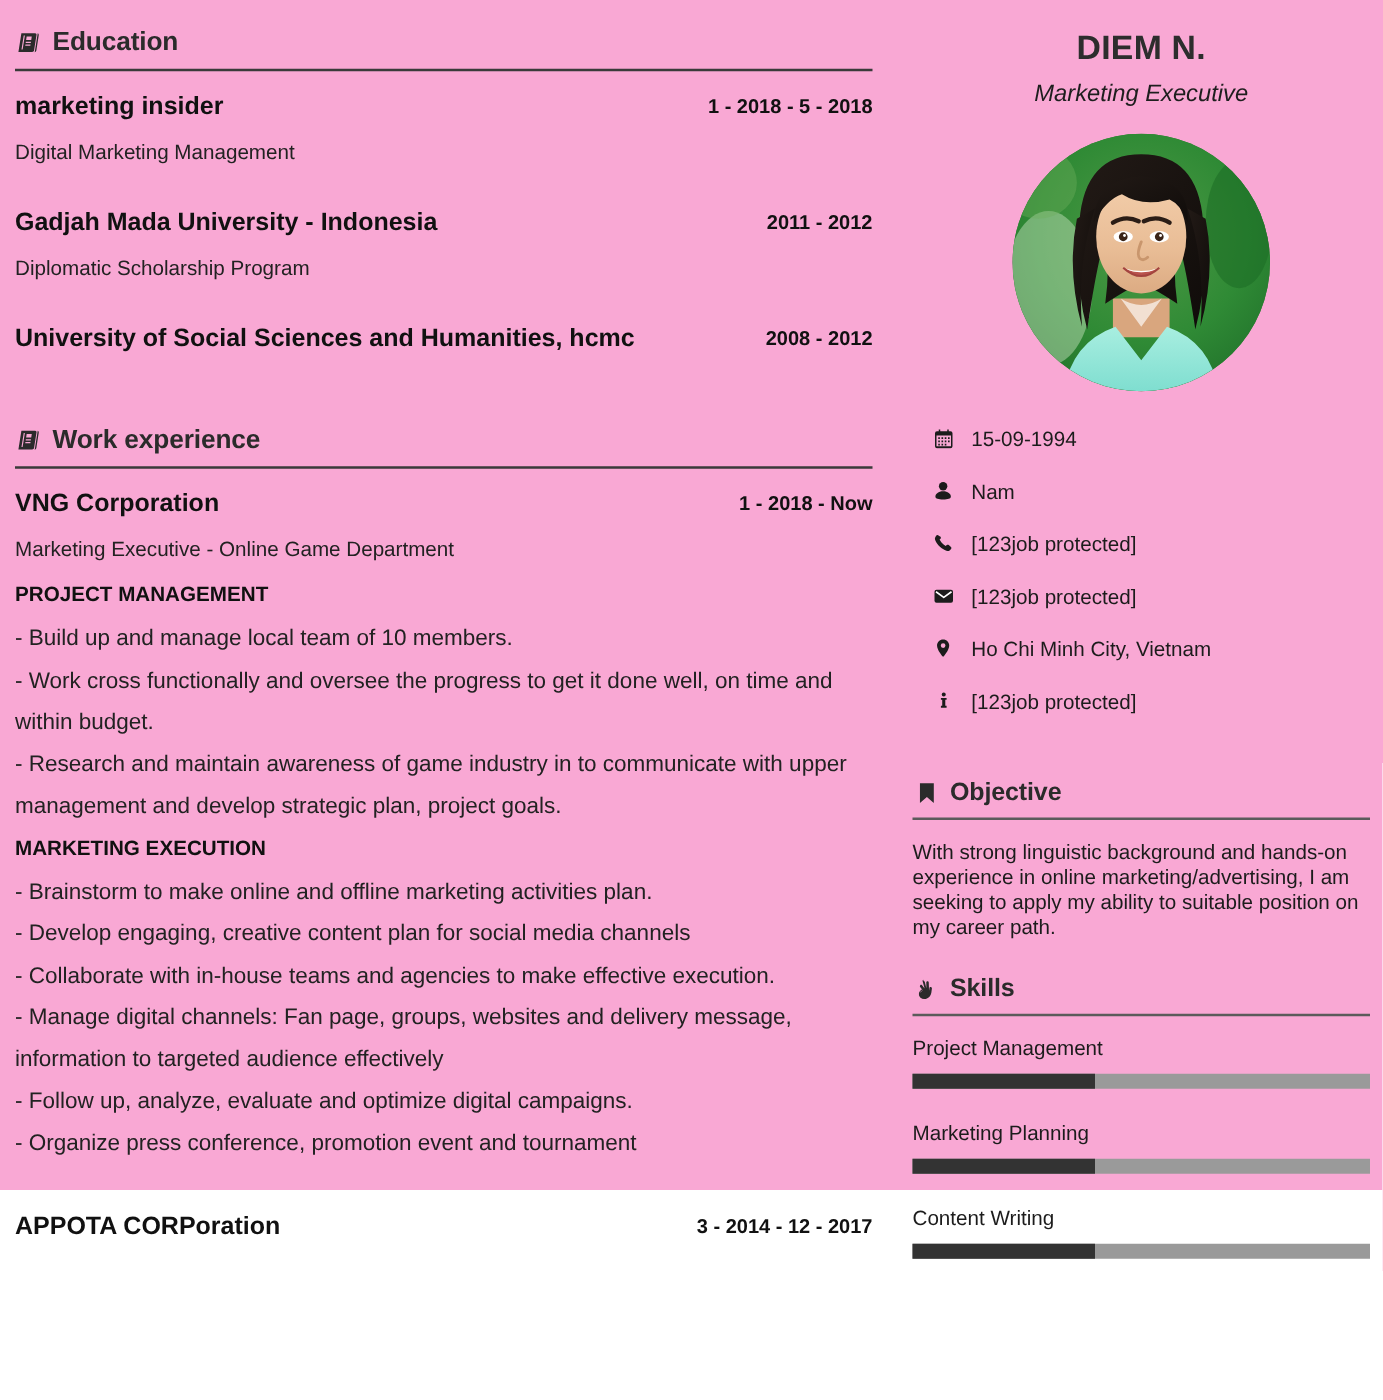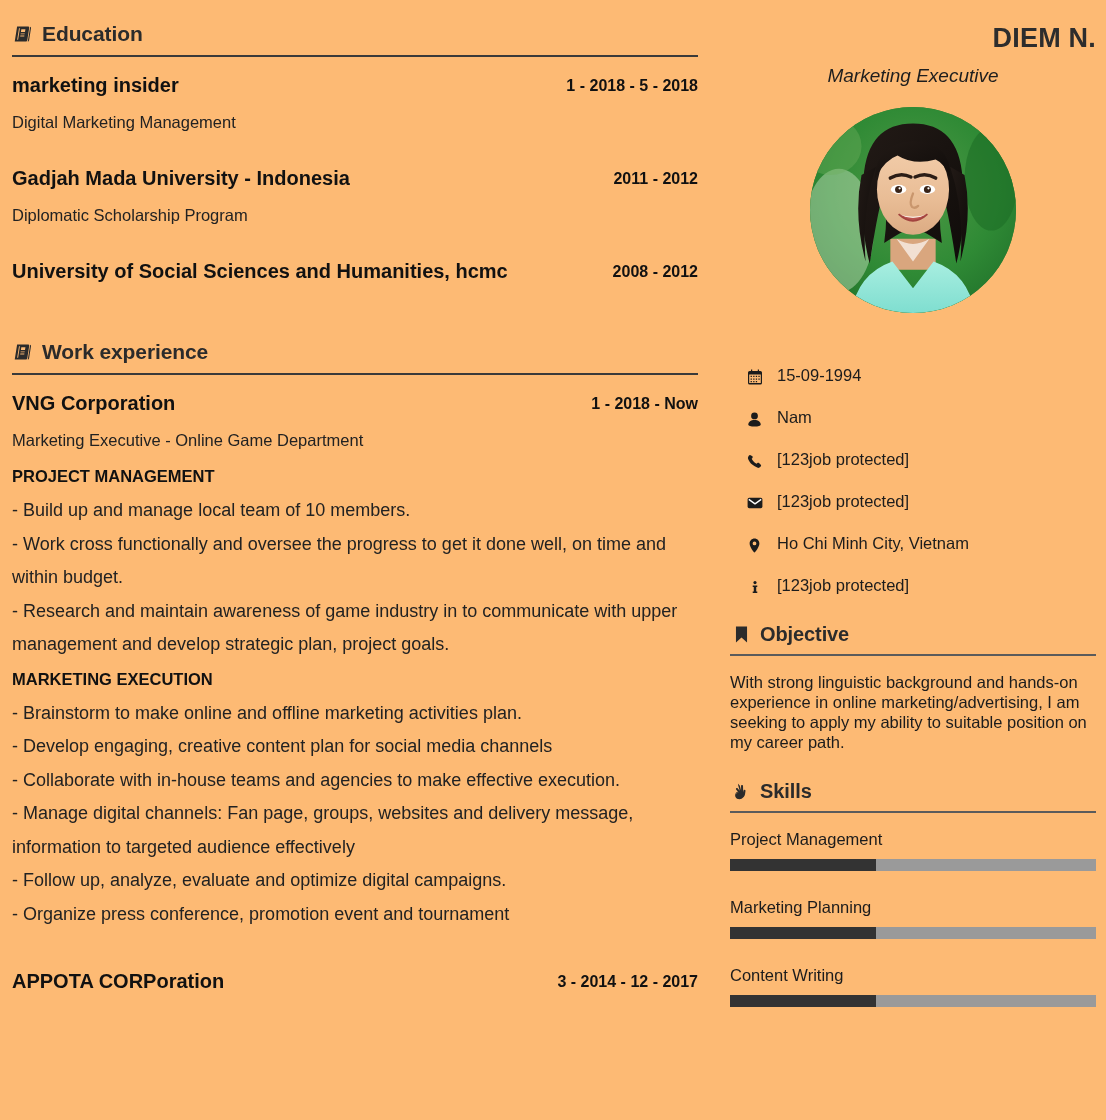--- a/index.html
+++ b/index.html
@@ -13,24 +13,24 @@
 
   body {
     font-family: "Liberation Sans", sans-serif;
     color: #1a1a1a;
     -webkit-font-smoothing: antialiased;
   }
 
   .page {
     position: relative;
     width: 1106px;
-    height: 1120px;
+    height: 952px;
     display: flex;
     align-items: flex-start;
-    background: #fdba74;
+    background: #f9a8d4;
   }
 
   
   .left-col {
     width: 710px;
     padding: 22px 12px 0 12px;
     flex: 0 0 710px;
   }
 
   .section-head {
@@ -122,21 +122,21 @@
   .block-space-md { height: 28px; }
 
   
   .right-col {
     width: 396px;
     flex: 0 0 396px;
     padding: 20px 10px 0 20px;
   }
 
   .name {
-    text-align: right;
+    text-align: center;
     font-size: 27px;
     font-weight: bold;
     letter-spacing: 0.2px;
     color: #2d2d2d;
     line-height: 36px;
   }
 
   .job-title {
     text-align: center;
     font-size: 19px;
@@ -163,21 +163,21 @@
 
   .avatar svg { display: block; width: 100%; height: 100%; }
 
   .contact-list {
     margin-top: 30px;
     padding-left: 16px;
   }
 
   .contact-row {
     display: flex;
-    align-items: flex-end;
+    align-items: flex-start;
     gap: 14px;
     height: 42px;
   }
 
   .contact-row .c-icon {
     width: 17px;
     display: inline-flex;
     align-items: center;
     justify-content: center;
     color: #1c1c1c;

